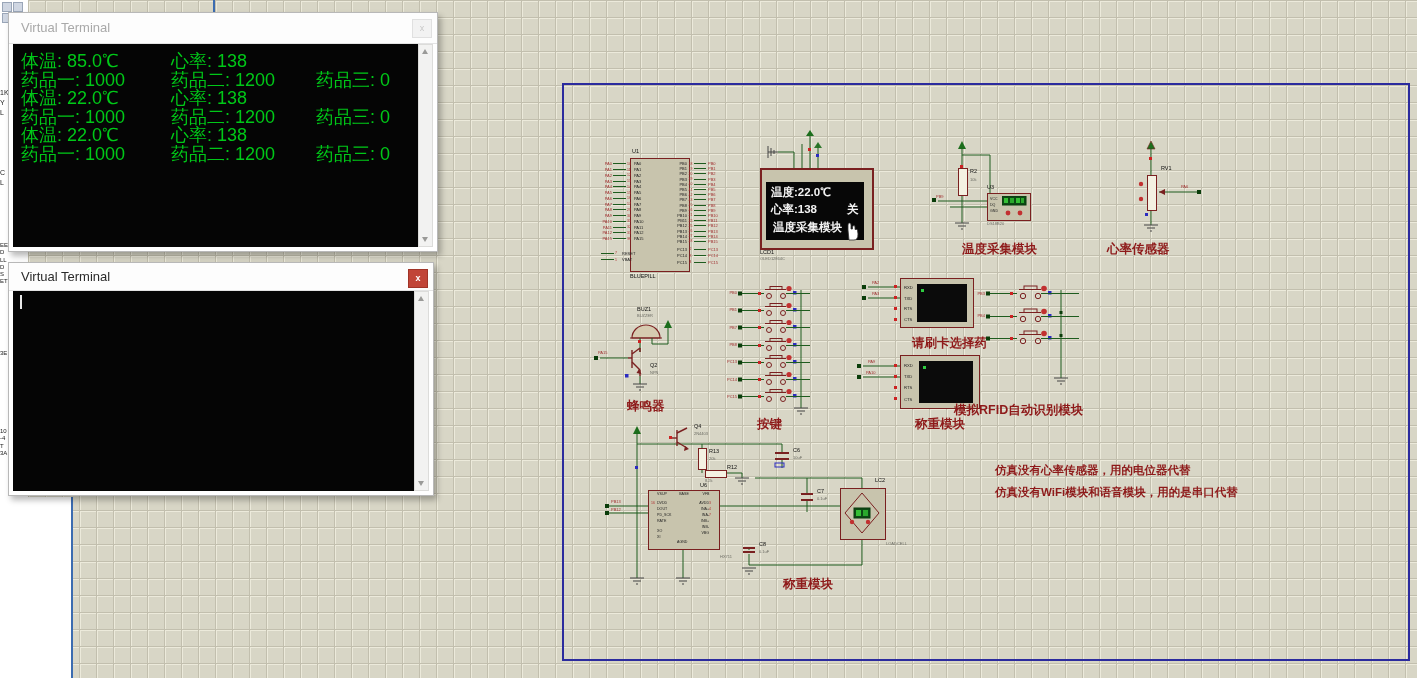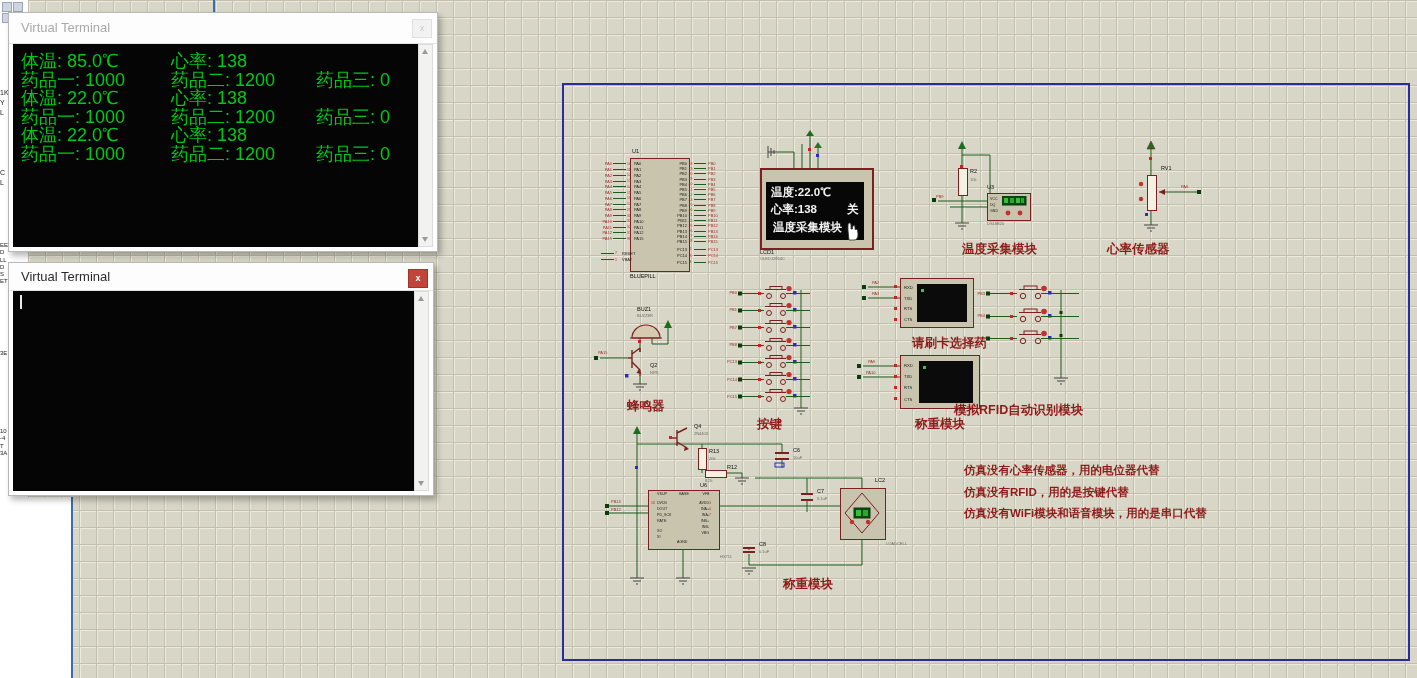--- a/index.html
+++ b/index.html
@@ -93,21 +93,21 @@
   .u6col .pinrow{height:6px;}
   .u6col .pname{font-size:3.6px;}
   .u6col .pnum{width:6px;}
   .u6r .pname{width:24px;text-align:right;}
   
   .oled-frame{position:absolute;background:#c8c4ad;border:2px solid #7a2020;}
   .oled-screen{position:absolute;background:#070707;color:#f2f2f2;}
   .oled-line{position:absolute;font-size:11.5px;white-space:nowrap;font-weight:600;}
   .oled-pins{position:absolute;display:flex;}
   .oled-pins span{font-size:3.5px;color:#555;transform:rotate(90deg);width:8px;height:12px;}
-  .ann{position:absolute;}
+  .ann{position:absolute;padding-left:31px;}
   .ann div{color:#8e1a1a;font-weight:bold;font-size:11.5px;line-height:21.5px;white-space:nowrap;}
 </style>
 </head>
 <body>
 
 <div class="stage">
 
   <div class="canvas"></div>
 
   <div class="sheet-line" style="left:562px;top:83px;width:848px;height:2px;"></div>
@@ -901,21 +901,20 @@
       <circle cx="11" cy="33" r="2.2" fill="#c23030"></circle>
         <circle cx="27" cy="33" r="2.2" fill="#c23030"></circle>
     </svg>
     <div class="ref" style="left:270px;top:57px;">LC2</div>
     <div class="val" style="left:281px;top:121px;">LOADCELL</div>
     <div class="cap" style="left:178px;top:156px;">称重模块</div>
   </div>
 
   <div class="ann" style="left:964px;top:460px;">
       <div>仿真没有心率传感器，用的电位器代替</div>
-      <div>仿真没有RFID，用的是按键代替</div>
       <div>仿真没有WiFi模块和语音模块，用的是串口代替</div>
     </div>
 
   <div class="left-strip"></div>
   <div class="corner-bit" style="left:2px;top:2px;width:8px;height:8px;"></div>
   <div class="corner-bit" style="left:13px;top:2px;width:8px;height:8px;"></div>
   <div class="corner-bit" style="left:2px;top:13px;width:8px;height:8px;"></div>
   <div class="frag f7" style="top:88px;">
       <div>1K</div>
       <div>Y</div>

